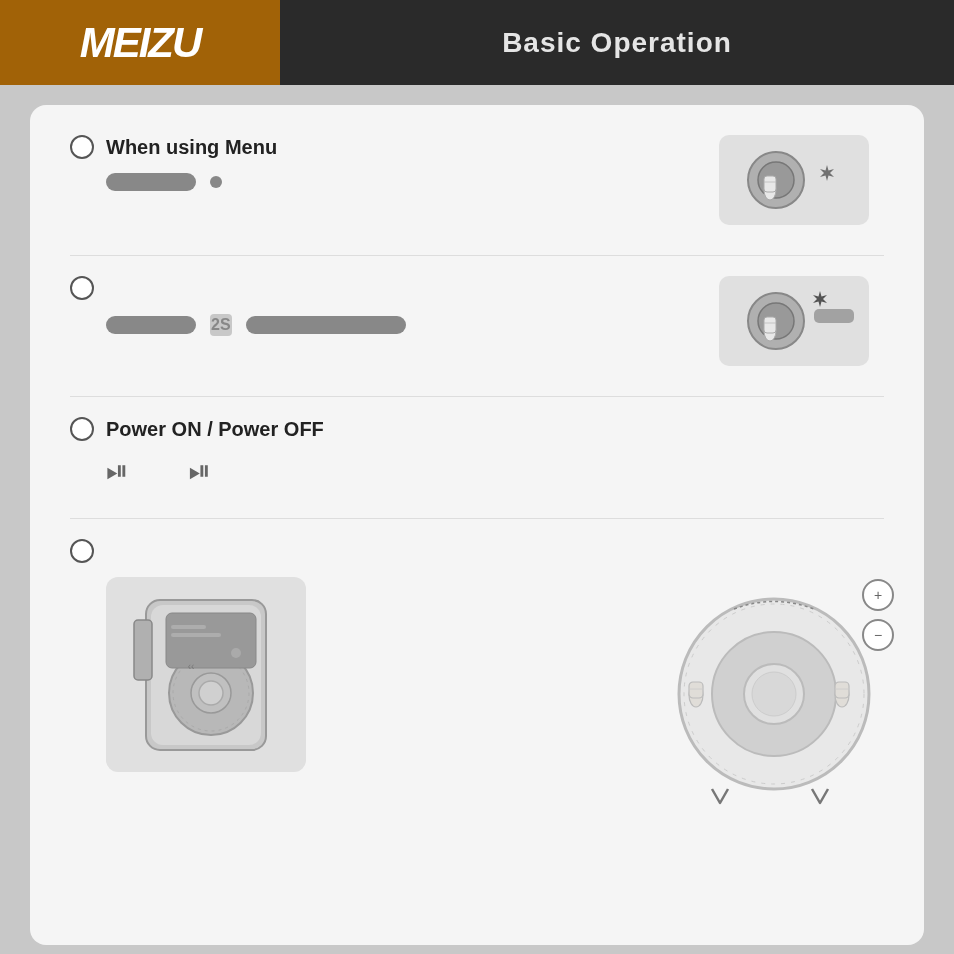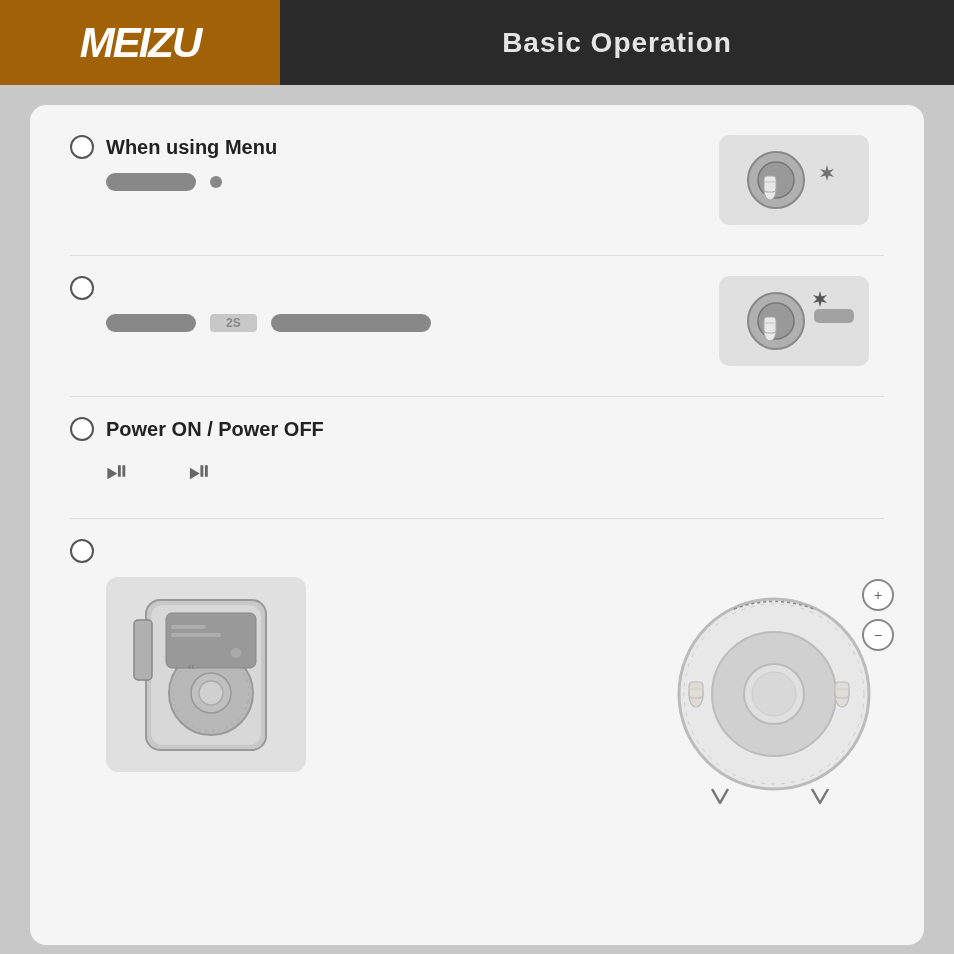--- a/index.html
+++ b/index.html
@@ -106,25 +106,25 @@
     }
     .press-bar {
       height: 18px;
       border-radius: 9px;
       background: #888;
     }
     .press-bar.short { width: 90px; }
     .press-bar.long { width: 160px; }
     .press-bar.medium { width: 90px; }
     .press-label-2s {
-      font-size: 12px;
+      font-size: 16px;
       color: #888;
       background: #c8c8c8;
       border-radius: 4px;
-      padding: 2px 16px;
+      padding: 2px 1px;
       font-weight: bold;
     }
     .dot-indicator {
       width: 12px;
       height: 12px;
       border-radius: 50%;
       background: #888;
     }
 
     

